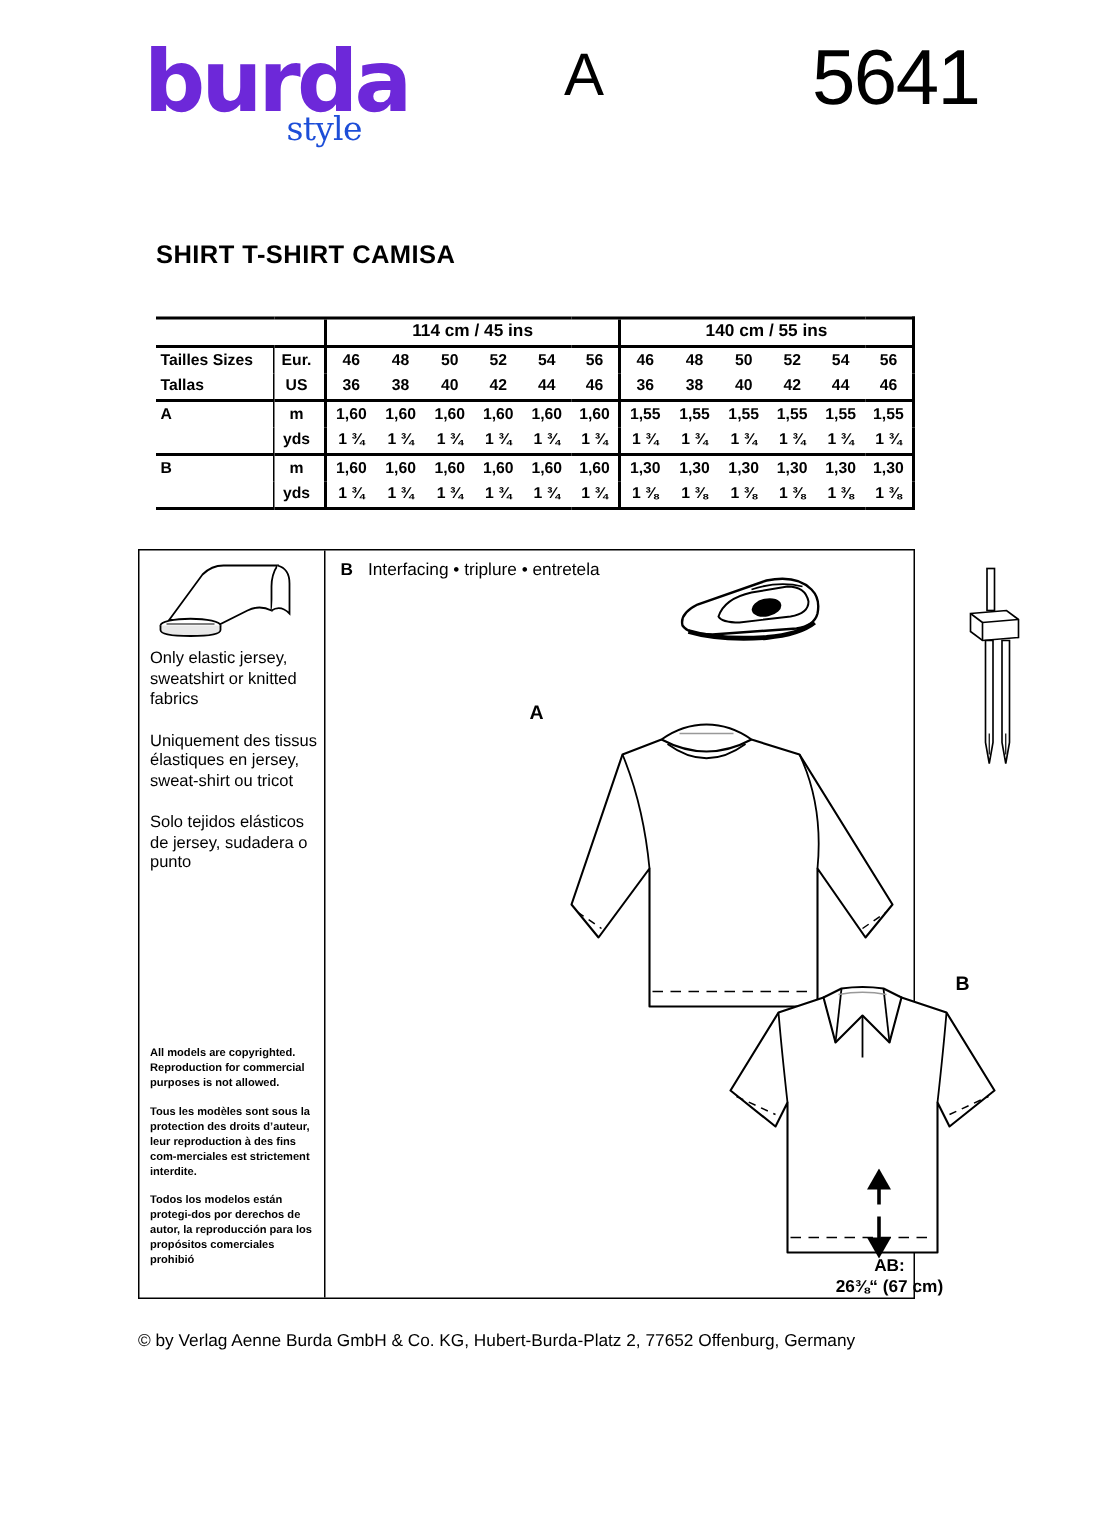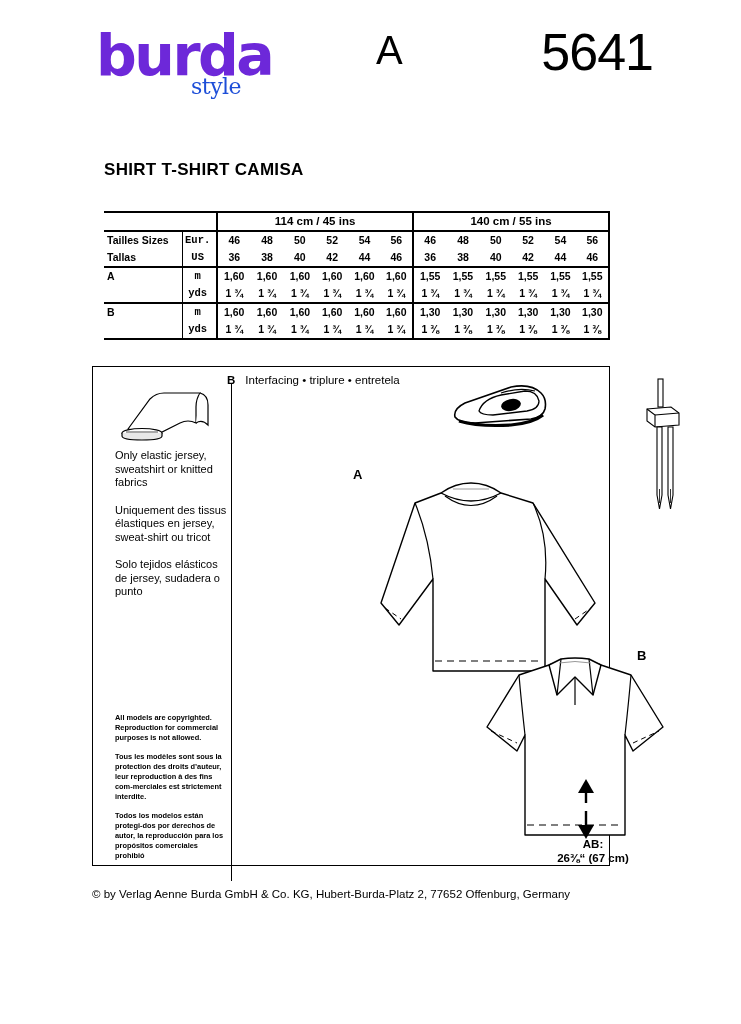--- a/index.html
+++ b/index.html
@@ -109,42 +109,40 @@
   .tb-left   { border-left: 1.5px solid #000; }
   .tb-thickl { border-left: 2px solid #000; }
   .tb-thickr { border-right: 2px solid #000; }
   .cell-label {
     text-align: left !important;
     padding-left: 3px !important;
   }
   .cell-unit {
     text-align: left;
     padding-right: 4px !important;
-    font-family: Liberation Mono, monospace;
   }
   .width-hdr { font-size: 11.5px; }
 
   
   .panel {
     position: absolute;
     left: 92px;
     top: 366px;
     width: 518px;
     height: 500px;
     border: 1.5px solid #000;
     box-sizing: border-box;
   }
   .panel-left {
     position: absolute;
-    left: 0; top: 16px;
+    left: 0; top: 0;
     width: 124px;
     height: 100%;
     border-right: 1.5px solid #000;
     box-sizing: border-box;
-    margin-left: 15px;
   }
   .fabric-icon {
     position: absolute;
     left: 8px;
     top: 6px;
     width: 108px;
     height: 56px;
   }
   .fabric-texts {
     position: absolute;

